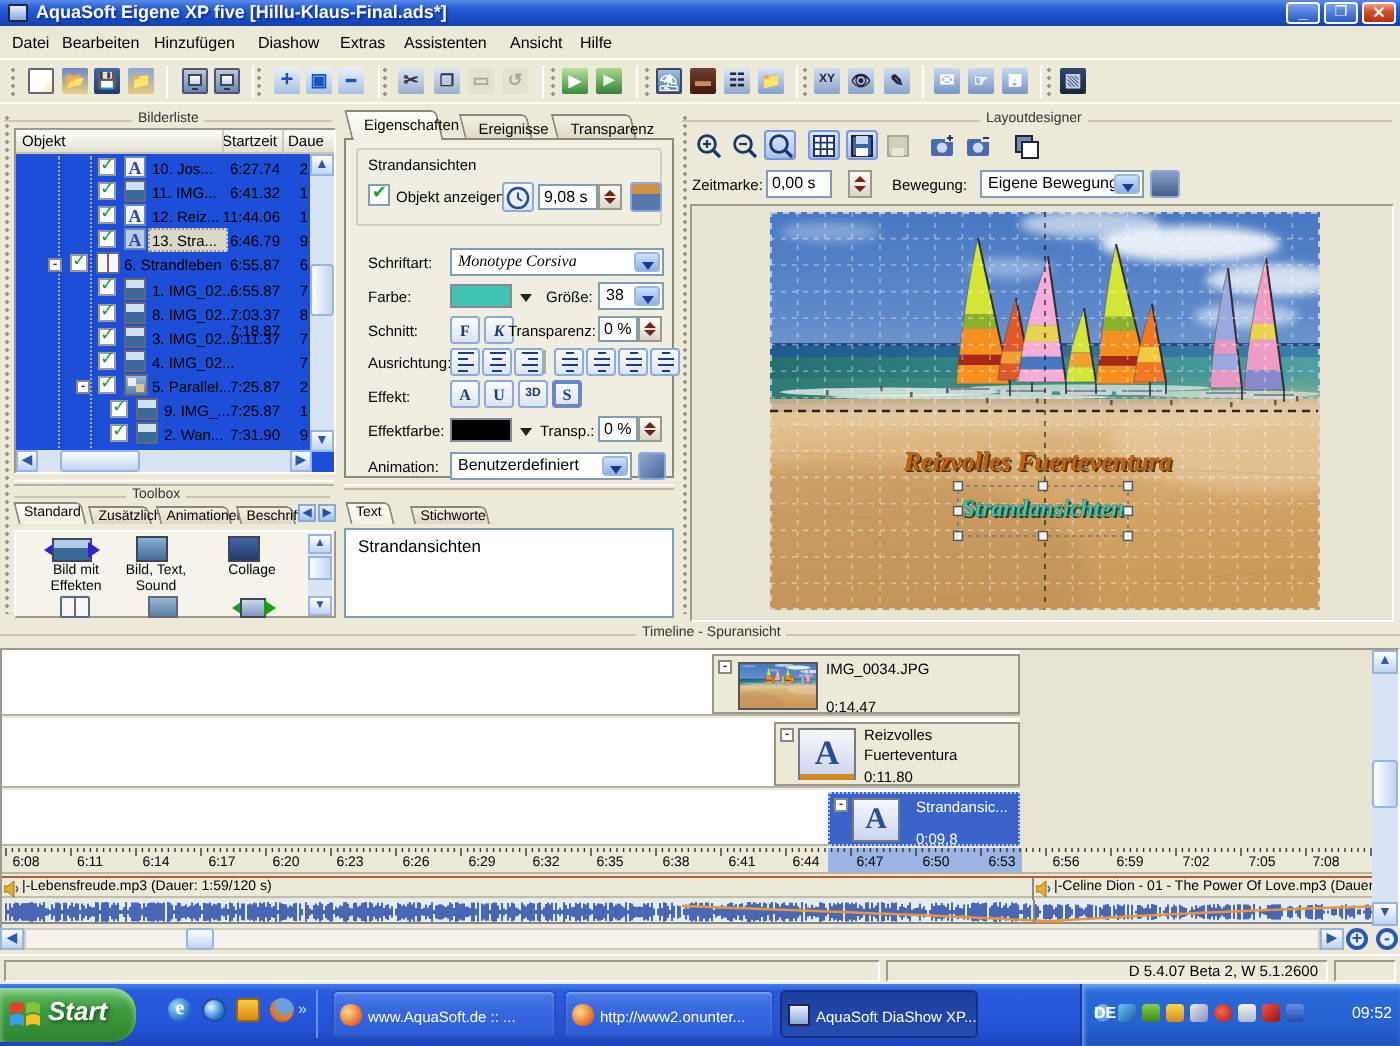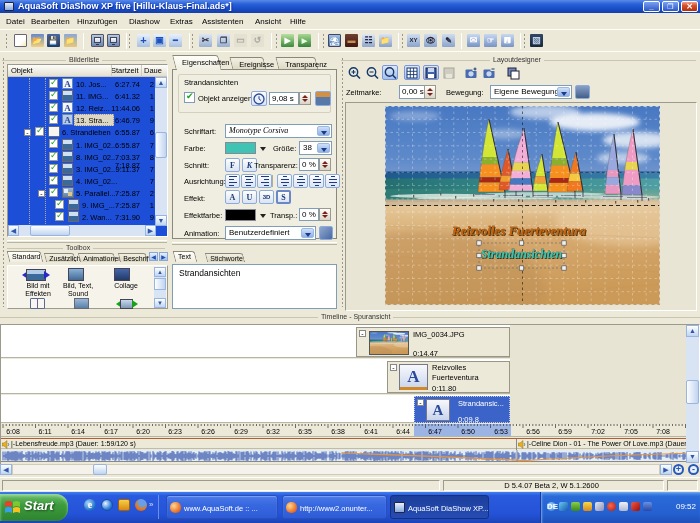--- a/index.html
+++ b/index.html
@@ -212,21 +212,21 @@
           <rect x="235" y="79.1" width="24" height="9.9" fill="#8888cc"></rect>
         </g>
         <path d="M237 89 C 240.0 52.699999999999996, 246 31, 248 23 L257 89 Z" fill="none" stroke="#55504a" stroke-width="0.5" opacity="0.6"></path>
         <line x1="248" y1="23" x2="257" y2="89" stroke="#2e2e38" stroke-width="1"></line>
         <line x1="257" y1="89" x2="257" y2="95" stroke="#2e2e38" stroke-width="0.8"></line>
       </symbol>
     </defs>
   </svg>
 <div class="abs" style="left:0;top:0;width:700px;height:13px;background:linear-gradient(#5a8ae8,#2a62d8 30%,#1c50cc 60%,#1440a8)"></div>
 <div class="abs" style="left:4px;top:2px;width:10px;height:9px;background:linear-gradient(#e8f0ff,#88a8d8);border:1px solid #224;border-radius:1px"></div>
-<div class="abs" style="left:18px;top:1px;font-size:9px;font-weight:bold;color:#fff;text-shadow:1px 1px 1px #1030a0">AquaSoft DiaShow XP five [Hillu-Klaus-Final.ads*]</div>
+<div class="abs" style="left:18px;top:1px;font-size:9px;font-weight:bold;color:#fff;text-shadow:1px 1px 1px #1030a0">AquaSoft Eigene XP five [Hillu-Klaus-Final.ads*]</div>
 <div class="abs" style="right:40px;top:1px;width:17px;height:11px;border-radius:2px;background:linear-gradient(#7ba0ef,#2a58c8);border:1px solid #fff;color:#fff;font-size:8px;font-weight:bold;text-align:center;line-height:9px">_</div>
 <div class="abs" style="right:21px;top:1px;width:17px;height:11px;border-radius:2px;background:linear-gradient(#7ba0ef,#2a58c8);border:1px solid #fff;color:#fff;font-size:7px;text-align:center;line-height:10px">❐</div>
 <div class="abs" style="right:2px;top:1px;width:17px;height:11px;border-radius:2px;background:linear-gradient(#f0a088,#d8502a 40%,#b03010);border:1px solid #fff;color:#fff;font-size:8px;font-weight:bold;text-align:center;line-height:10px">✕</div>
 <div class="abs" style="left:0;top:13px;width:700px;height:17px;background:#ece9d8"></div>
 <div class="abs" style="left:6px;top:17px;font-size:8px">Datei</div>
 <div class="abs" style="left:31px;top:17px;font-size:8px">Bearbeiten</div>
 <div class="abs" style="left:77px;top:17px;font-size:8px">Hinzufügen</div>
 <div class="abs" style="left:129px;top:17px;font-size:8px">Diashow</div>
 <div class="abs" style="left:170px;top:17px;font-size:8px">Extras</div>
 <div class="abs" style="left:202px;top:17px;font-size:8px">Assistenten</div>
@@ -595,21 +595,21 @@
       <path d="M9.5 3h3" stroke="#16386e" stroke-width="1"></path>
     </svg>
   </div>
 <div class="abs" style="left:505px;top:65px;width:16px;height:15px;border:1px solid transparent;border-radius:2px">
     <svg width="14" height="14" style="position:absolute;left:0px;top:0px">
       <rect x="2" y="2" width="8" height="8" fill="#7088c0" stroke="#223"></rect>
       <rect x="5" y="5" width="8" height="8" fill="#fff" stroke="#223"></rect>
     </svg>
   </div>
 <div class="lbl" style="left:346px;top:88px">Zeitmarke:</div>
-<div class="fld" style="left:399px;top:85px;width:33px;height:14px">0,00 s</div>
+<div class="fld" style="left:383px;top:85px;width:33px;height:14px">0,00 s</div>
 <div class="spin" style="left:424px;top:85px;height:14px"></div>
 <div class="lbl" style="left:446px;top:88px">Bewegung:</div>
 <div class="drop" style="left:490px;top:85px;width:82px;height:14px">Eigene Bewegung<span class="droparrow"></span></div>
 <div class="abs" style="left:575px;top:85px;width:15px;height:14px;border:1px solid #8cabdc;border-radius:2px;background:linear-gradient(#88a0c8,#445f88)"></div>
 <div class="abs sunk" style="left:345px;top:102px;width:352px;height:209px;background:#e8e5d4"></div>
 <svg class="abs" style="left:385px;top:106px" width="275" height="199" viewBox="0 0 275 199">
     <use href="#beach"></use>
     <line x1="13.8" y1="0" x2="13.8" y2="199" stroke="#fff" stroke-width="0.8" stroke-dasharray="2.5,3" opacity="0.38"></line>
     <line x1="27.5" y1="0" x2="27.5" y2="199" stroke="#fff" stroke-width="0.8" stroke-dasharray="2.5,3" opacity="0.38"></line>
     <line x1="41.2" y1="0" x2="41.2" y2="199" stroke="#fff" stroke-width="0.8" stroke-dasharray="2.5,3" opacity="0.38"></line>
@@ -745,21 +745,21 @@
 <div class="abs" style="left:0;top:464px;width:700px;height:12px;background:#ece9d8">
     <span style="position:absolute;left:0;top:0;width:12px;height:11px;background:linear-gradient(#fdfefe,#c0d4f0);border:1px solid #98b4e0;color:#3058a8;font-size:7px;line-height:9px;text-align:center">◀</span>
     <span style="position:absolute;left:12px;top:0;width:648px;height:11px;background:#f4f2ea;border:1px solid #d0ccba"></span>
     <span style="position:absolute;left:93px;top:0;width:14px;height:11px;background:linear-gradient(#fdfefe,#c0d4f0);border:1px solid #98b4e0;border-radius:2px"></span>
     <span style="position:absolute;left:660px;top:0;width:12px;height:11px;background:linear-gradient(#fdfefe,#c0d4f0);border:1px solid #98b4e0;color:#3058a8;font-size:7px;line-height:9px;text-align:center">▶</span>
     <span style="position:absolute;left:673px;top:0;width:11px;height:11px;border:2px solid #2858b8;border-radius:50%;background:#e8f0fc;color:#2858b8;font-size:9px;font-weight:bold;line-height:7px;text-align:center">+</span>
     <span style="position:absolute;left:688px;top:0;width:11px;height:11px;border:2px solid #2858b8;border-radius:50%;background:#e8f0fc;color:#2858b8;font-size:9px;font-weight:bold;line-height:7px;text-align:center">-</span>
   </div>
 <div class="abs" style="left:0;top:477px;width:700px;height:15px;background:#ece9d8;border-top:1px solid #fff">
     <span class="abs sunk" style="left:2px;top:2px;width:438px;height:11px"></span>
-    <span class="abs sunk" style="left:443px;top:2px;width:221px;height:11px;font-size:7.5px;text-align:center;padding-right:4px;line-height:10px">D 5.4.07 Beta 2, W 5.1.2600</span>
+    <span class="abs sunk" style="left:443px;top:2px;width:221px;height:11px;font-size:7.5px;text-align:right;padding-right:4px;line-height:10px">D 5.4.07 Beta 2, W 5.1.2600</span>
     <span class="abs sunk" style="left:667px;top:2px;width:31px;height:11px"></span>
   </div>
 <div class="abs" style="left:0;top:492px;width:700px;height:31px;background:linear-gradient(#3f80f0,#2a5ade 12%,#2453d8 70%,#1c44b8)"></div>
 <div class="abs" style="left:0;top:494px;width:68px;height:27px;background:linear-gradient(#6cbf6c,#3d9c3d 40%,#2e8430);border-radius:0 12px 12px 0;box-shadow:inset 0 2px 3px #9ad89a">
     <svg style="position:absolute;left:4px;top:5px" width="17" height="16" viewBox="0 0 17 16">
       <path d="M1 3 q3.5 -2 7 0 l0 5 q-3.5 -2 -7 0 Z" fill="#e8402c"></path>
       <path d="M9 3 q3.5 -2 7 0 l0 5 q-3.5 -2 -7 0 Z" fill="#7cc832"></path>
       <path d="M1 9 q3.5 -2 7 0 l0 5 q-3.5 -2 -7 0 Z" fill="#38a0e8"></path>
       <path d="M9 9 q3.5 -2 7 0 l0 5 q-3.5 -2 -7 0 Z" fill="#f8c020"></path>
     </svg>

